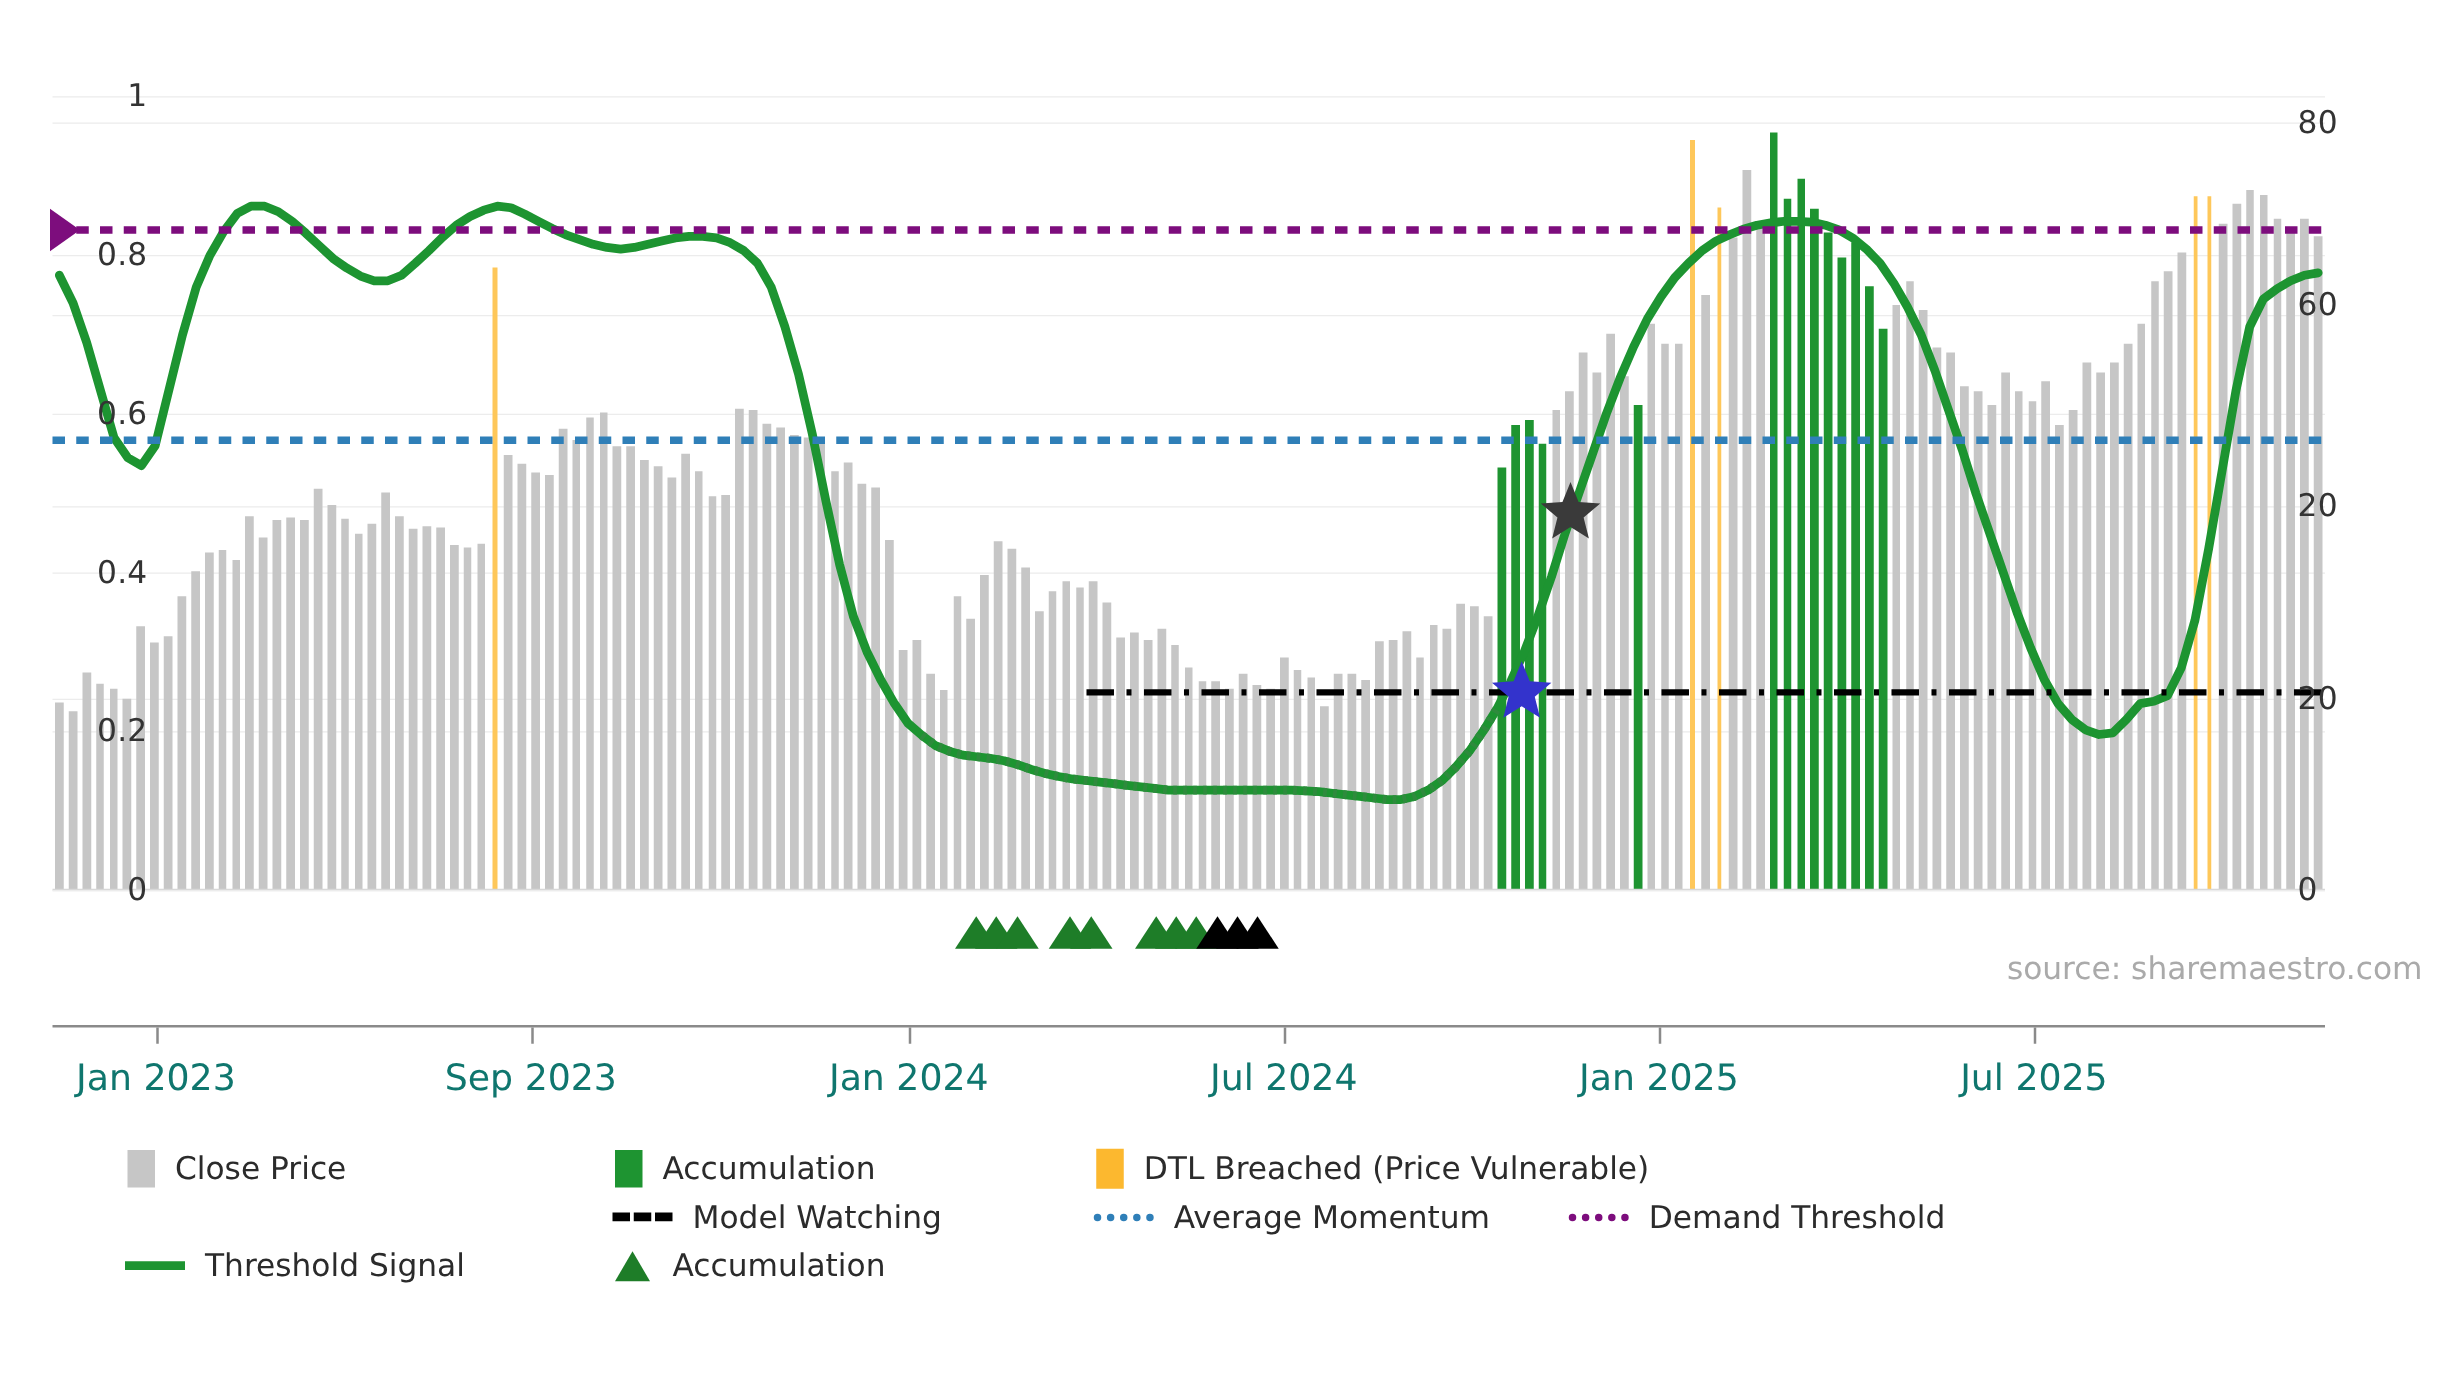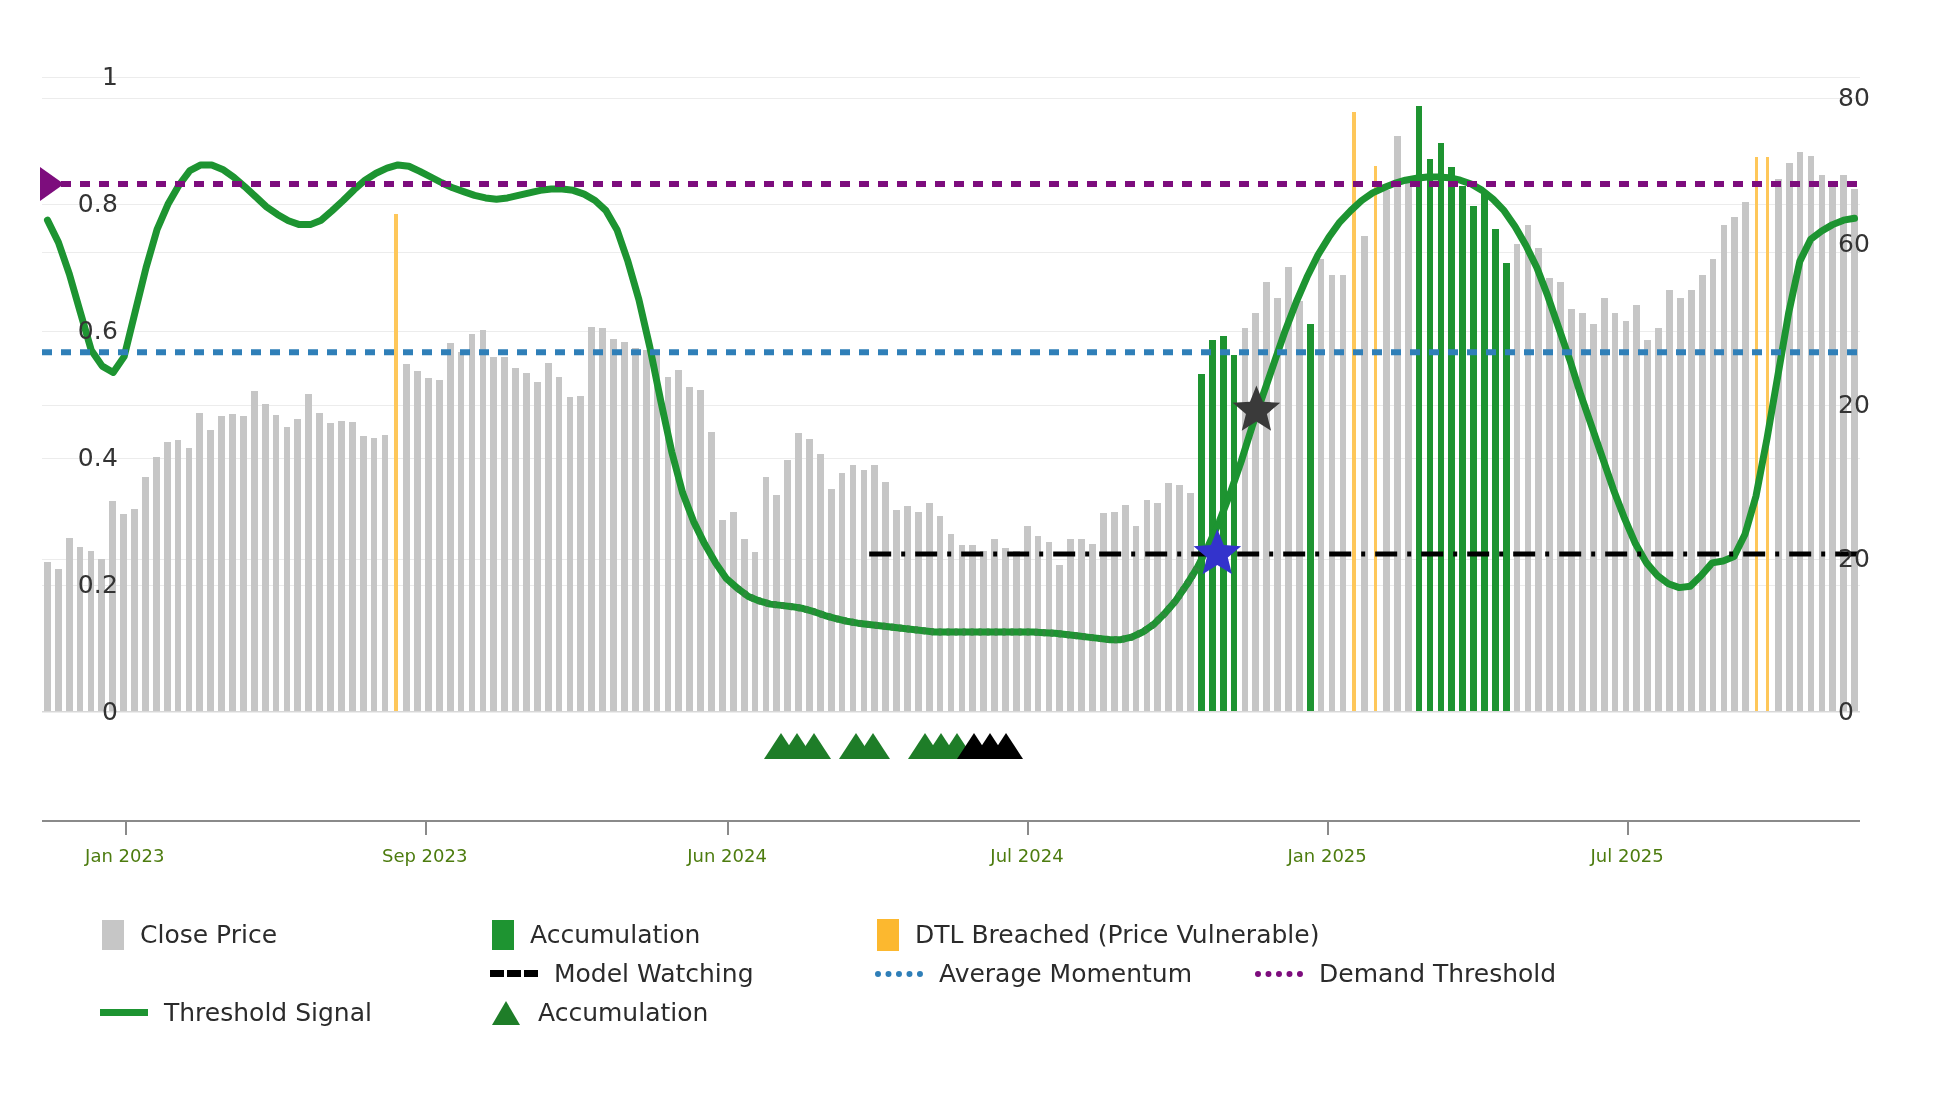--- a/index.html
+++ b/index.html
@@ -28,21 +28,21 @@
   .svg-overlay{position:absolute;left:0;top:0;width:1818px;height:660px;overflow:visible;}
 
   
   .markerrow{position:absolute;left:42px;top:715px;width:1818px;height:60px;}
   .tri{position:absolute;width:0;height:0;border-left:17px solid transparent;border-right:17px solid transparent;border-bottom:26px solid #1e7d28;}
   .tri.black{border-bottom-color:#000000;}
 
   
   .xaxis{position:absolute;left:42px;top:820px;width:1818px;height:2px;background:#8a8a8a;}
   .xtickmark{position:absolute;top:0;width:2px;height:13px;background:#8a8a8a;}
-  .xlabel{position:absolute;top:20px;font-size:18px;color:#4d7c0f;transform:translateX(-50%);white-space:nowrap;}
+  .xlabel{position:absolute;top:20px;font-size:29px;color:#0f766e;transform:translateX(-50%);white-space:nowrap;}
 
   .source{position:absolute;right:22px;top:760px;font-size:25px;color:#aaaaaa;}
 
   
   .legend{position:absolute;left:100px;top:915px;width:1800px;}
   .legrow{position:relative;height:39px;}
   .legitem{position:absolute;display:flex;align-items:center;height:39px;}
   .legitem .lbl{font-size:25px;color:#2b2b2b;white-space:nowrap;margin-left:16px;}
   .sw{width:26px;height:26px;display:inline-block;position:relative;flex:0 0 26px;}
   .sw.square-gray{background:#c6c6c6;width:22px;height:30px;flex-basis:22px;margin-left:2px;}
@@ -289,29 +289,30 @@
       <div class="tri black" style="left: 947.449px; top: 18px;"></div>
     </div>
 
   <div class="xaxis"></div>
   <div id="xticks">
       <div class="xtickmark" style="left: 124.719px; top: 822px;"></div>
       <div class="xlabel" style="left: 124.719px; top: 845px;">Jan 2023</div>
       <div class="xtickmark" style="left: 424.689px; top: 822px;"></div>
       <div class="xlabel" style="left: 424.689px; top: 845px;">Sep 2023</div>
       <div class="xtickmark" style="left: 727.022px; top: 822px;"></div>
-      <div class="xlabel" style="left: 727.022px; top: 845px;">Jun 2024</div>
+      <div class="xlabel" style="left: 727.022px; top: 845px;">Jan 2024</div>
       <div class="xtickmark" style="left: 1026.99px; top: 822px;"></div>
       <div class="xlabel" style="left: 1026.99px; top: 845px;">Jul 2024</div>
       <div class="xtickmark" style="left: 1327.14px; top: 822px;"></div>
       <div class="xlabel" style="left: 1327.14px; top: 845px;">Jan 2025</div>
       <div class="xtickmark" style="left: 1627.11px; top: 822px;"></div>
       <div class="xlabel" style="left: 1627.11px; top: 845px;">Jul 2025</div>
     </div>
 
+  <div class="source">source: sharemaestro.com</div>
 
   <div class="legend" id="legend">
       <div class="legrow">
         <div class="legitem" style="left: 0px;">
           <span class="sw square-gray"></span>
           <span class="lbl">Close Price</span>
         </div>
         <div class="legitem" style="left: 390px;">
           <span class="sw square-green"></span>
           <span class="lbl">Accumulation</span>

